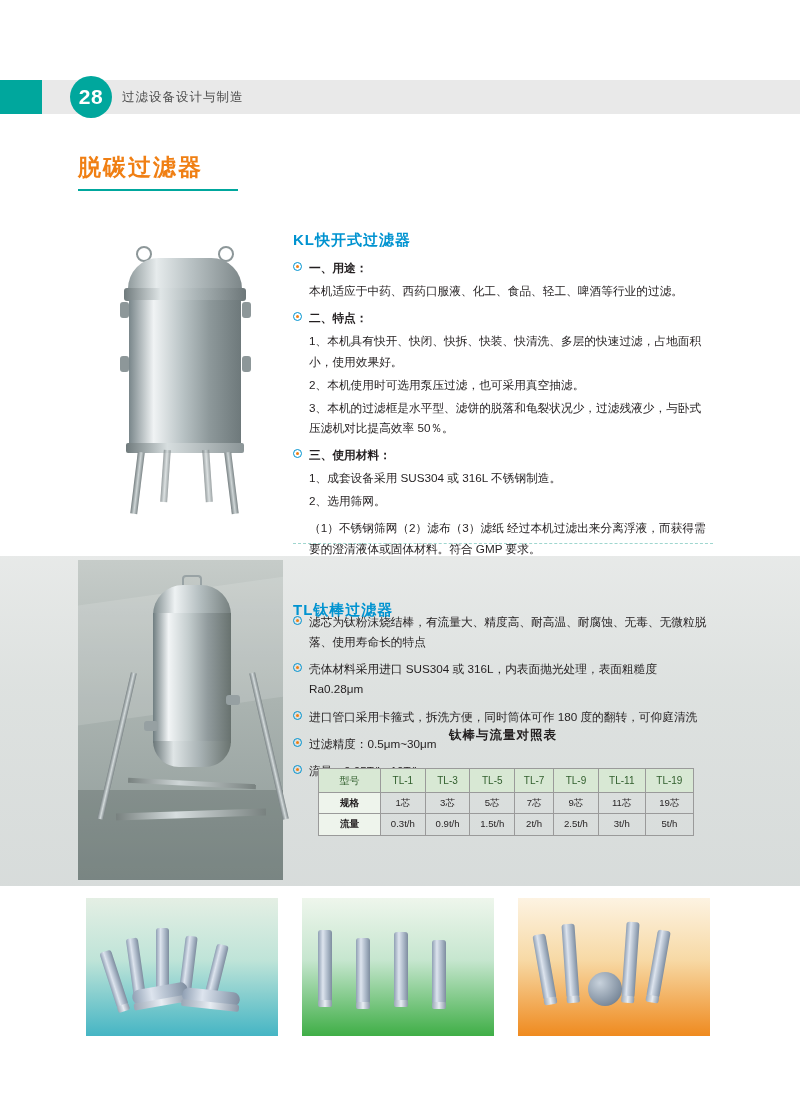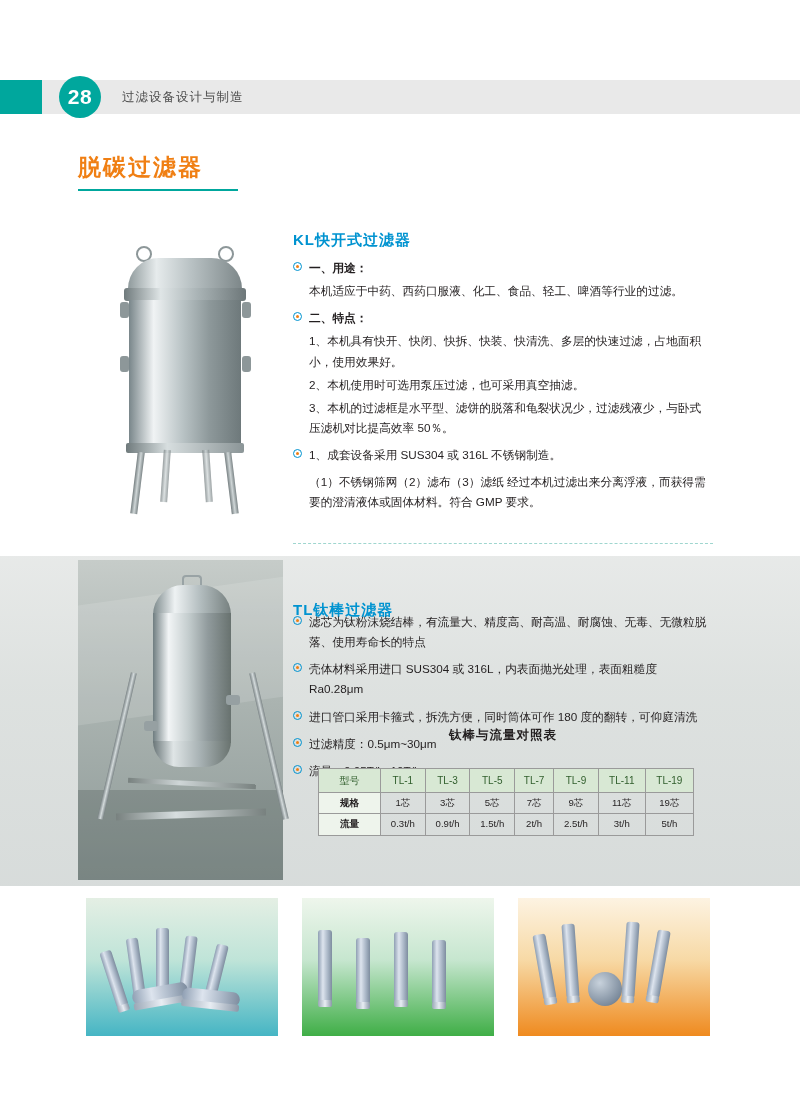--- a/index.html
+++ b/index.html
@@ -22,21 +22,21 @@
     background: #e9e9e9;
   }
   .header-accent {
     position: absolute;
     left: 0; top: 0;
     width: 42px; height: 34px;
     background: #00a79d;
   }
   .page-badge {
     position: absolute;
-    left: 59px; top: 76px;
+    left: 70px; top: 76px;
     width: 42px; height: 42px;
     border-radius: 50%;
     background: #00a79d;
     color: #fff;
     font-size: 21px;
     font-weight: bold;
     display: flex;
     align-items: center;
     justify-content: center;
     letter-spacing: 0.5px;
@@ -349,21 +349,23 @@
   <div class="blk">
     <span class="dot"></span>
     <p class="lead">二、特点：</p>
     <p>1、本机具有快开、快闭、快拆、快装、快清洗、多层的快速过滤，占地面积小，使用效果好。</p>
     <p>2、本机使用时可选用泵压过滤，也可采用真空抽滤。</p>
     <p>3、本机的过滤框是水平型、滤饼的脱落和龟裂状况少，过滤残液少，与卧式压滤机对比提高效率 50％。</p>
   </div>
 
   <div class="blk">
     <span class="dot"></span>
+    <p class="lead">三、使用材料：</p>
     <p>1、成套设备采用 SUS304 或 316L 不锈钢制造。</p>
+    <p>2、选用筛网。</p>
   </div>
   <p class="plain indent">（1）不锈钢筛网（2）滤布（3）滤纸  经过本机过滤出来分离浮液，而获得需要的澄清液体或固体材料。符合 GMP 要求。</p>
 </div>
 
 <div class="divider"></div>
 
 <div class="photo-bg"></div>
 <div class="vessel2">
   <div class="v2-top-handle"></div>
   <div class="v2-dome"></div>

